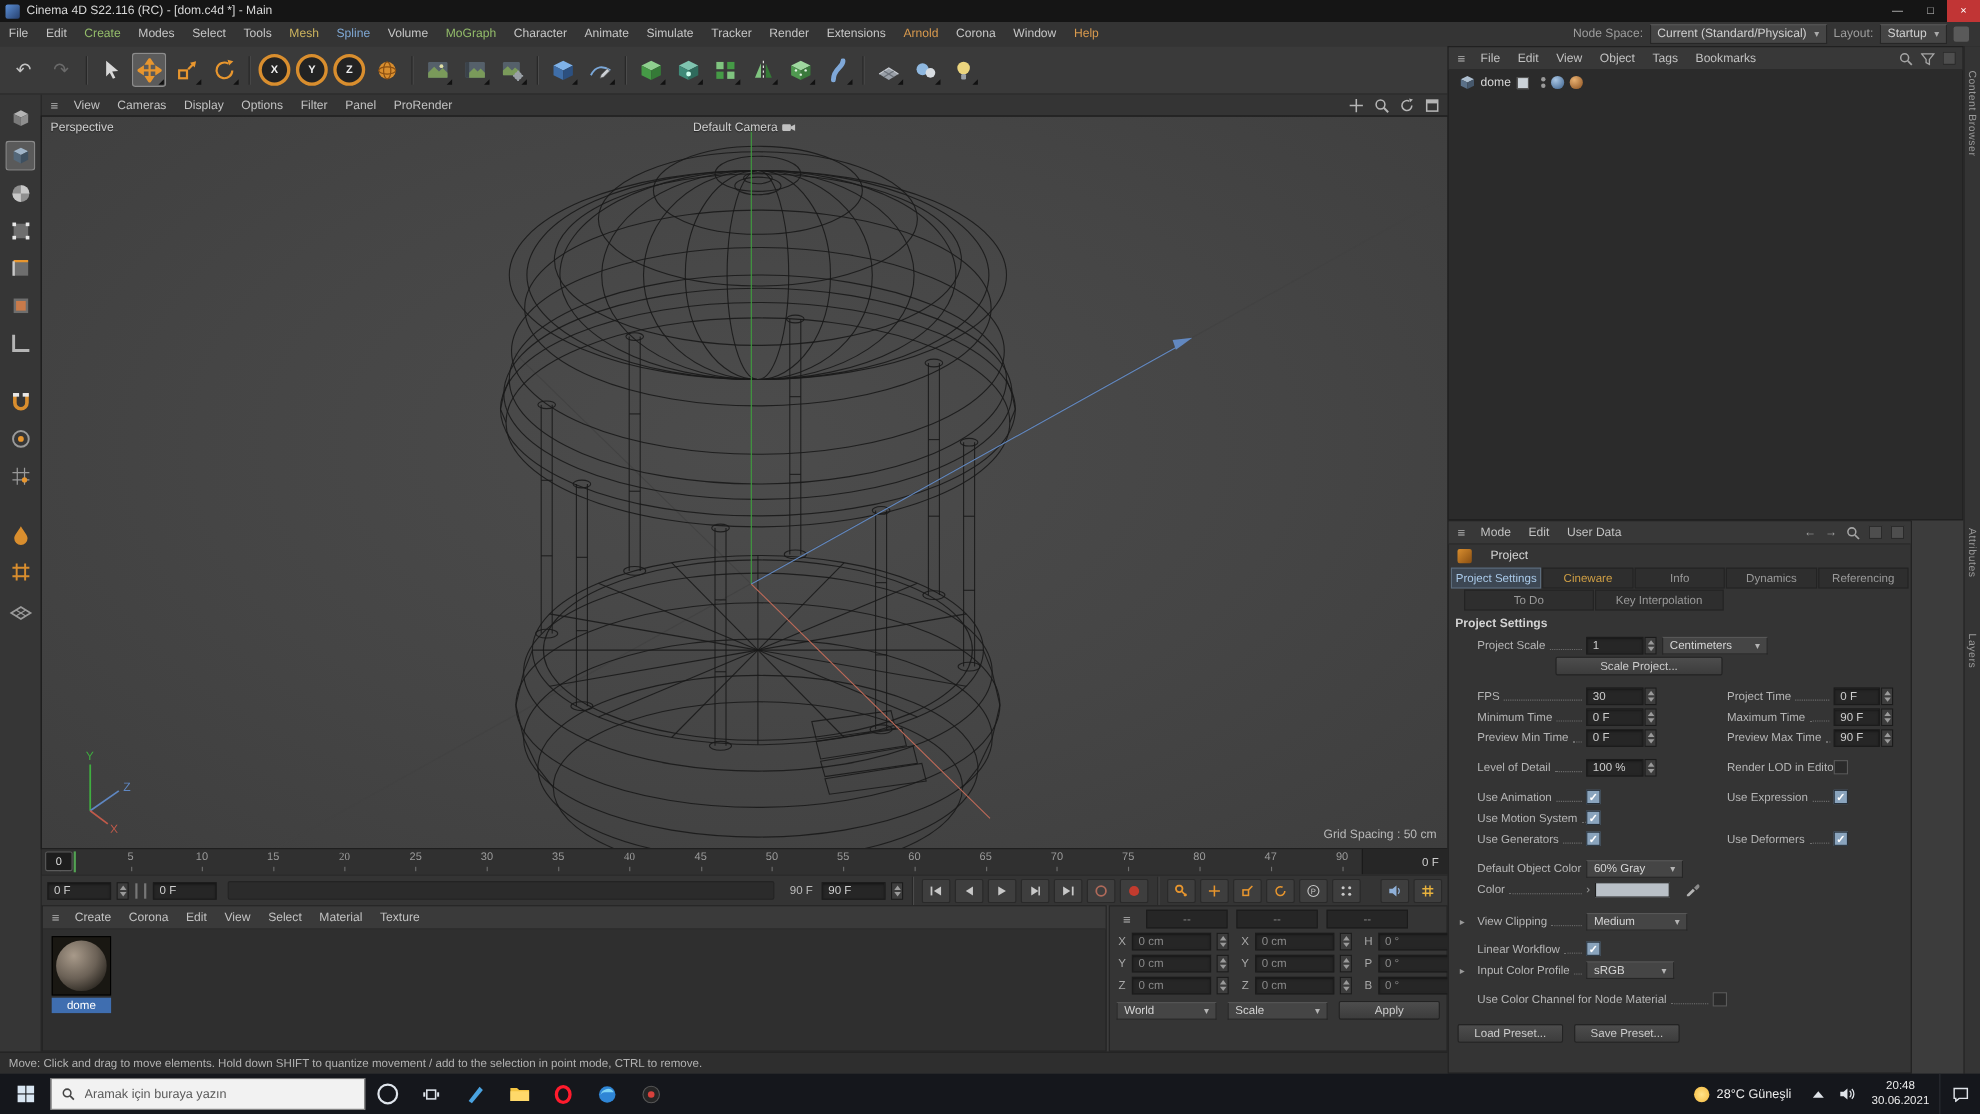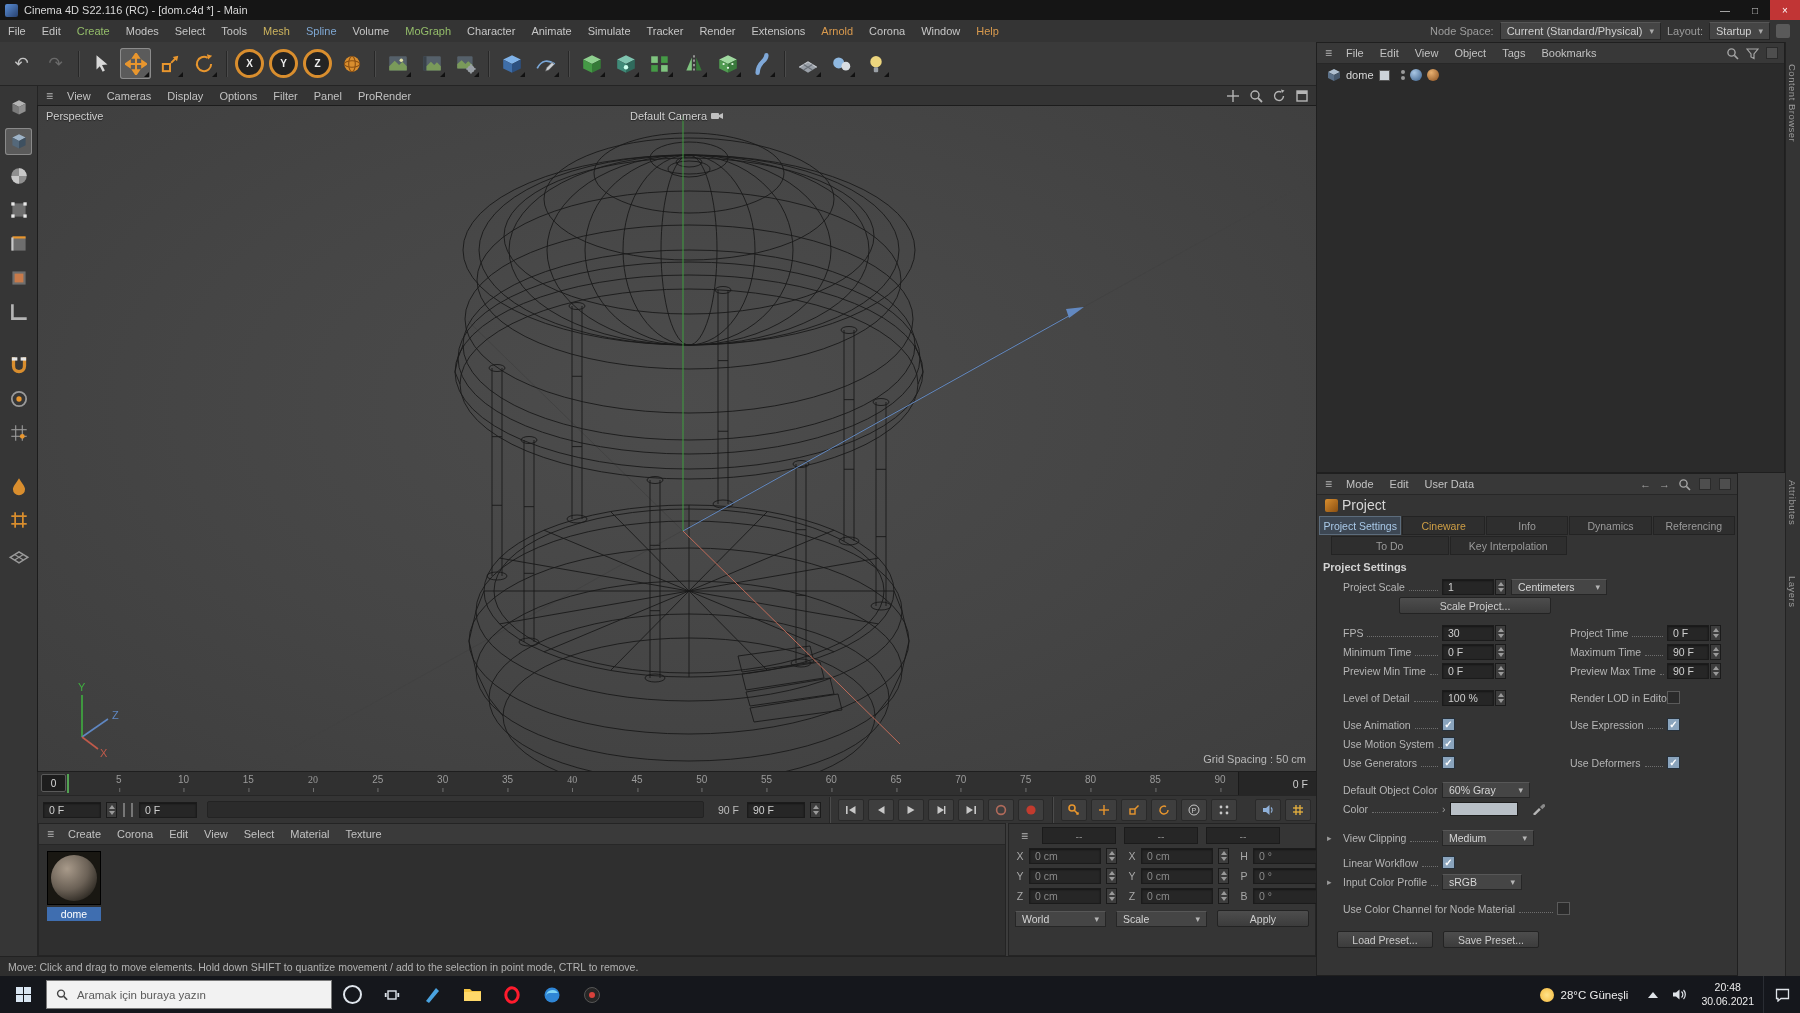--- a/index.html
+++ b/index.html
@@ -116,21 +116,21 @@
   .tag{width:12px;height:12px;border-radius:50%}
   .tag.phong{background:radial-gradient(circle at 35% 30%,#a9c6e4,#3a5f8a)}
   .tag.texture{background:radial-gradient(circle at 35% 30%,#e8b070,#8a5020)}
   .chip{width:11px;height:11px;background:#ccd3d9;border:1px solid #555;box-sizing:border-box}
 
   
   .am{position:absolute;left:1316px;top:473px;width:422px;height:503px;background:#343434;border:1px solid #1f1f1f;box-sizing:border-box;display:flex;flex-direction:column}
   .am .panel-menu{background:#383838}
   .am-nav{margin-left:auto;display:flex;gap:8px;align-items:center;padding-right:6px;color:#a5a5a5;font-size:11px}
   .sq-icon{width:12px;height:12px;background:#4e4e4e;border:1px solid #2a2a2a;box-sizing:border-box}
-  .objrow{display:flex;align-items:center;gap:4px;height:20px;padding-left:8px;font-size:14px;color:#d5d5d5}
+  .objrow{display:flex;align-items:center;gap:17px;height:20px;padding-left:8px;font-size:11px;color:#d5d5d5}
   .proj-icon{width:13px;height:13px;border-radius:2px;background:linear-gradient(135deg,#d98e2e,#8a4f12)}
   .atabs{display:flex;gap:1px;padding:1px 2px 0 2px}
   .atab{flex:1;text-align:center;padding:3px 0 2px;background:#2e2e2e;border:1px solid #232323;color:#9a9a9a;font-size:10.5px;white-space:nowrap}
   .atab.active{background:#3d4753;color:#a9c9e8;border-color:#5c6c7c}
   .atab.cineware{color:#cf9f45}
   .atabs.row2{padding-left:14px;padding-right:170px}
   .section-title{color:#d2d2d2;font-weight:bold;padding:6px 0 4px 6px;font-size:11px}
   .arow{position:relative;display:flex;align-items:center;height:19px;padding-left:26px;font-size:10.5px;color:#b5b5b5;flex:none}
   .lh{display:flex;align-items:center;width:99px;flex:none;overflow:hidden;white-space:nowrap}
   .lh.wide{width:214px}
@@ -673,21 +673,21 @@
         <span class="tick" style="left: 38.8889%;">35</span>
         <span class="tick" style="left: 44.4444%; font-family: Liberation Serif, serif;">40</span>
         <span class="tick" style="left: 50%;">45</span>
         <span class="tick" style="left: 55.5556%;">50</span>
         <span class="tick" style="left: 61.1111%;">55</span>
         <span class="tick" style="left: 66.6667%;">60</span>
         <span class="tick" style="left: 72.2222%;">65</span>
         <span class="tick" style="left: 77.7778%;">70</span>
         <span class="tick" style="left: 83.3333%;">75</span>
         <span class="tick" style="left: 88.8889%;">80</span>
-        <span class="tick" style="left: 94.4444%;">85</span>
+        <span class="tick" style="left: 94.4444%;">47</span>
         <span class="tick" style="left: 100%;">90</span>
       </div>
     <div class="ph-green"></div>
     <div class="playhead">0</div>
   </div>
   <div class="ruler-end">0 F</div>
 </div>
 
 <div class="transport">
   <span class="fld w58">
@@ -1026,21 +1026,21 @@
       </span>
     <span class="spin">
         <i class="up"></i>
         <i class="dn"></i>
       </span>
     <span class="dd w96" style="margin-left:5px">
         <span>Centimeters</span>
       </span>
   </div>
   <div class="arow">
-    <span class="btn" style="margin-left:56px;width:152px">Scale Project...</span>
+    <span class="btn" style="margin-left:71px;width:152px">Scale Project...</span>
   </div>
 
   <div class="arow mt8">
     <span class="lh">
         <span>FPS</span>
         <span class="dots"></span>
       </span>
     <span class="fld w52">
         <span class="v">30</span>
       </span>
@@ -1223,21 +1223,21 @@
   </div>
 
   <div class="arow mt8">
     <span class="lh wide">
         <span>Use Color Channel for Node Material</span>
         <span class="dots"></span>
       </span>
     <span class="cb"></span>
   </div>
 
-  <div class="arow mt12" style="padding-left:20px;gap:10px">
+  <div class="arow mt12" style="padding-left:8px;gap:10px">
     <span class="btn" style="width:96px">Load Preset...</span>
     <span class="btn" style="width:96px">Save Preset...</span>
   </div>
 </div>
 
 <div class="edge">
   <span class="vtab" style="top:22px">Content Browser</span>
   <span class="vtab" style="top:438px">Attributes</span>
   <span class="vtab" style="top:534px">Layers</span>
 </div>

